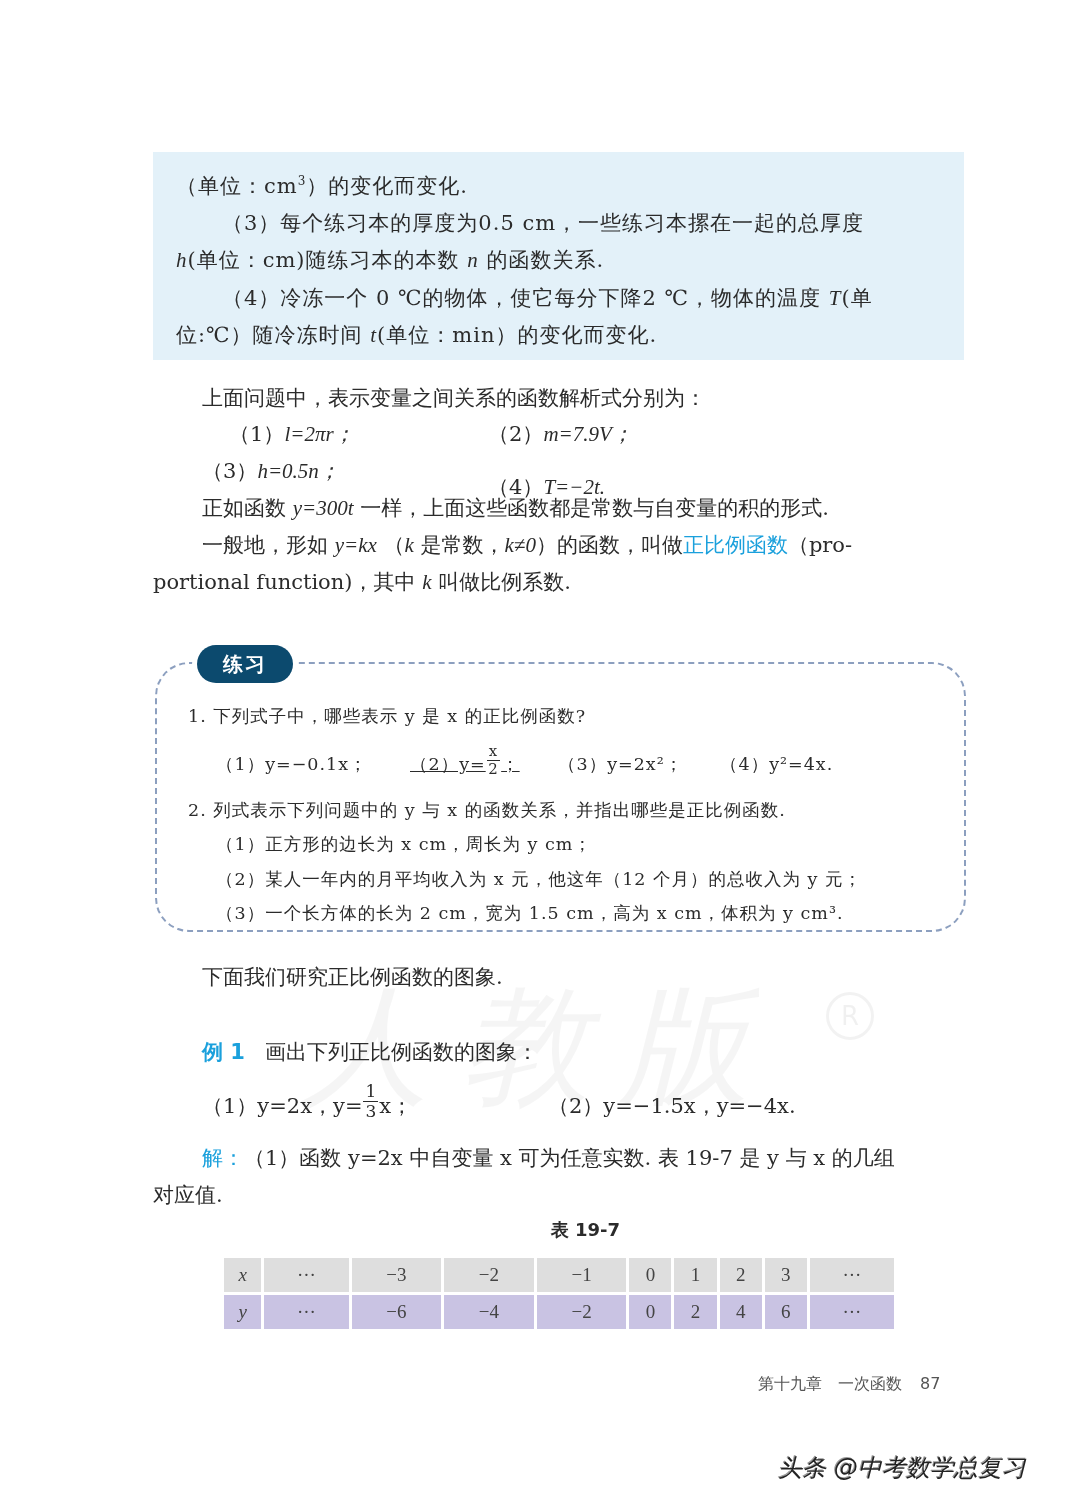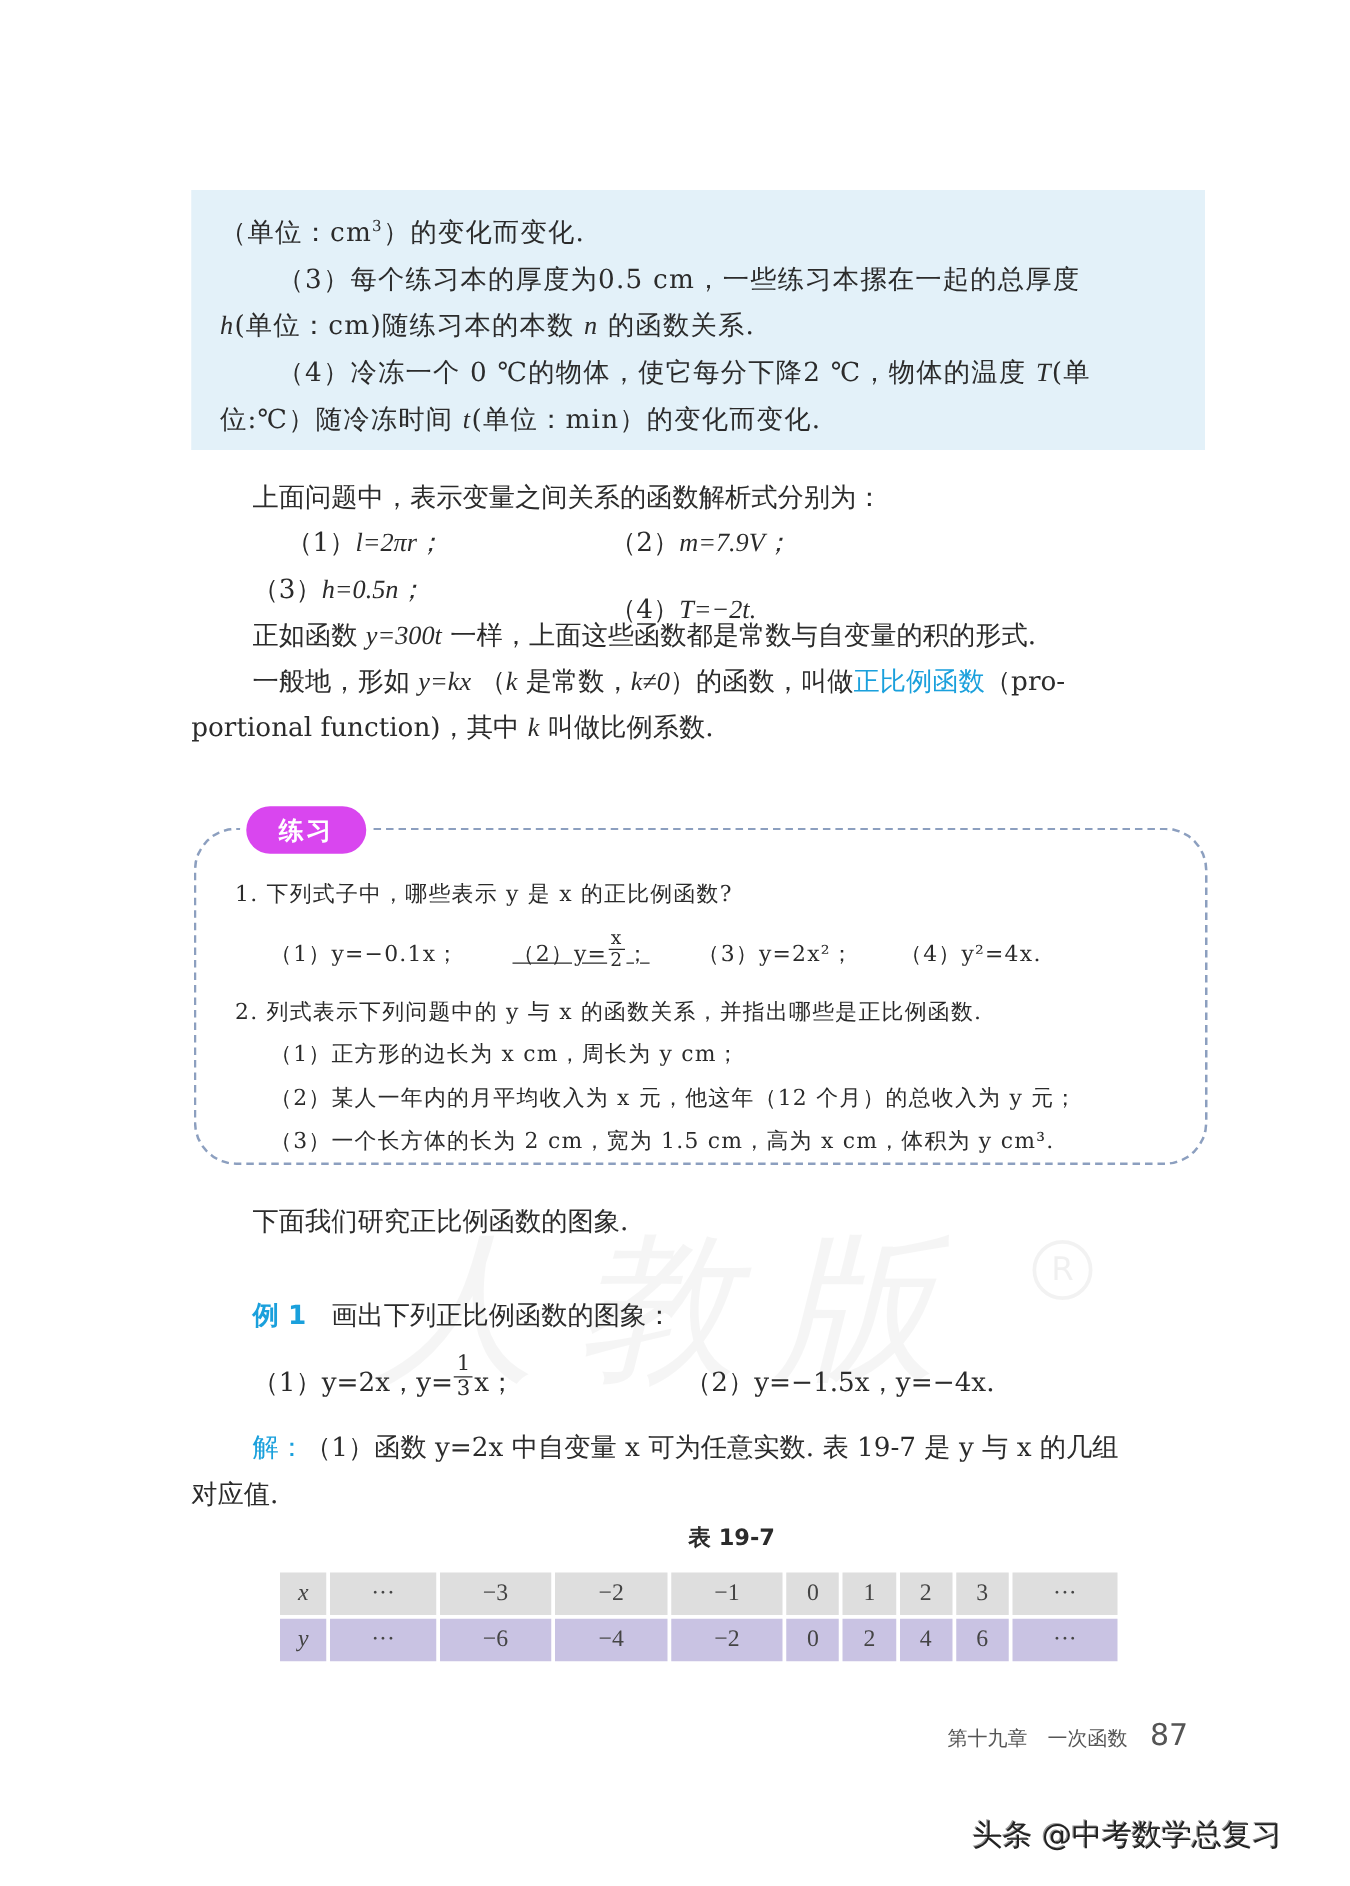--- a/index.html
+++ b/index.html
@@ -22,21 +22,21 @@
     background: #e3f1f9;
   }
 
   
   .practice {
     position: absolute; left: 155px; top: 662px; width: 811px; height: 270px;
     border: 2px dashed #8c9fbf; border-radius: 34px; box-sizing: border-box;
   }
   .badge {
     position: absolute; left: 197px; top: 645px; width: 96px; height: 38px;
-    background: #d946ef; border-radius: 20px; color: #fff;
+    background: #0c4a6e; border-radius: 20px; color: #fff;
     font-family: "DejaVu Sans", "Liberation Sans", sans-serif; font-weight: bold;
     font-size: 20px; line-height: 38px; text-align: center; letter-spacing: 2px;
     box-shadow: 0 0 0 5px #ffffff;
   }
   .pline { position: absolute; white-space: nowrap; font-size: 17.5px; line-height: 24px; letter-spacing: 1px; }
 
   .frac { display: inline-block; vertical-align: middle; text-align: center; line-height: 1; margin: 0 1px; }
   .frac span { display: block; font-size: 15px; }
   .frac .num { border-bottom: 1px solid #2b2b2b; padding: 0 2px 1px; }
   .frac .den { padding-top: 1px; }
@@ -65,25 +65,26 @@
   }
   .reg {
     position: absolute; left: 826px; top: 992px; width: 42px; height: 42px; border-radius: 50%;
     border: 3px solid rgba(0,0,0,0.05); color: rgba(0,0,0,0.06); font-size: 26px; line-height: 42px; text-align: center;
     font-family: "DejaVu Sans", sans-serif;
   }
   .footer {
     position: absolute; left: 758px; top: 1374px; white-space: nowrap;
     font-family: "DejaVu Sans", "Liberation Sans", sans-serif; font-size: 16px; color: #555;
   }
-  .footer .num { margin-left: 18px; font-size: 24px; }
+  .footer .num { margin-left: 18px; font-size: 16px; }
   .credit {
     position: absolute; left: 778px; top: 1452px; white-space: nowrap;
     font-family: "DejaVu Sans", "Liberation Sans", sans-serif; font-size: 24px; color: #222;
     text-shadow: 1px 1px 0 #fff, -1px -1px 0 #999;
+    font-style: italic;
   }
 </style>
 </head>
 <body>
 
 <div class="topbox"></div>
 <div class="line kai" style="left:176px; top:172px;"><span>（单位：cm</span><sup>3</sup><span>）的变化而变化.</span></div>
 <div class="line kai" style="left:222px; top:209px;"><span>（3）每个练习本的厚度为0.5 cm，一些练习本摞在一起的总厚度</span></div>
 <div class="line kai" style="left:176px; top:246px;"><i class="v">h</i><span>(单位：cm)随练习本的本数</span> <i class="v">n</i> <span>的函数关系.</span></div>
 <div class="line kai" style="left:222px; top:284px;"><span>（4）冷冻一个 0 ℃的物体，使它每分下降2 ℃，物体的温度</span> <i class="v">T</i><span>(单</span></div>

